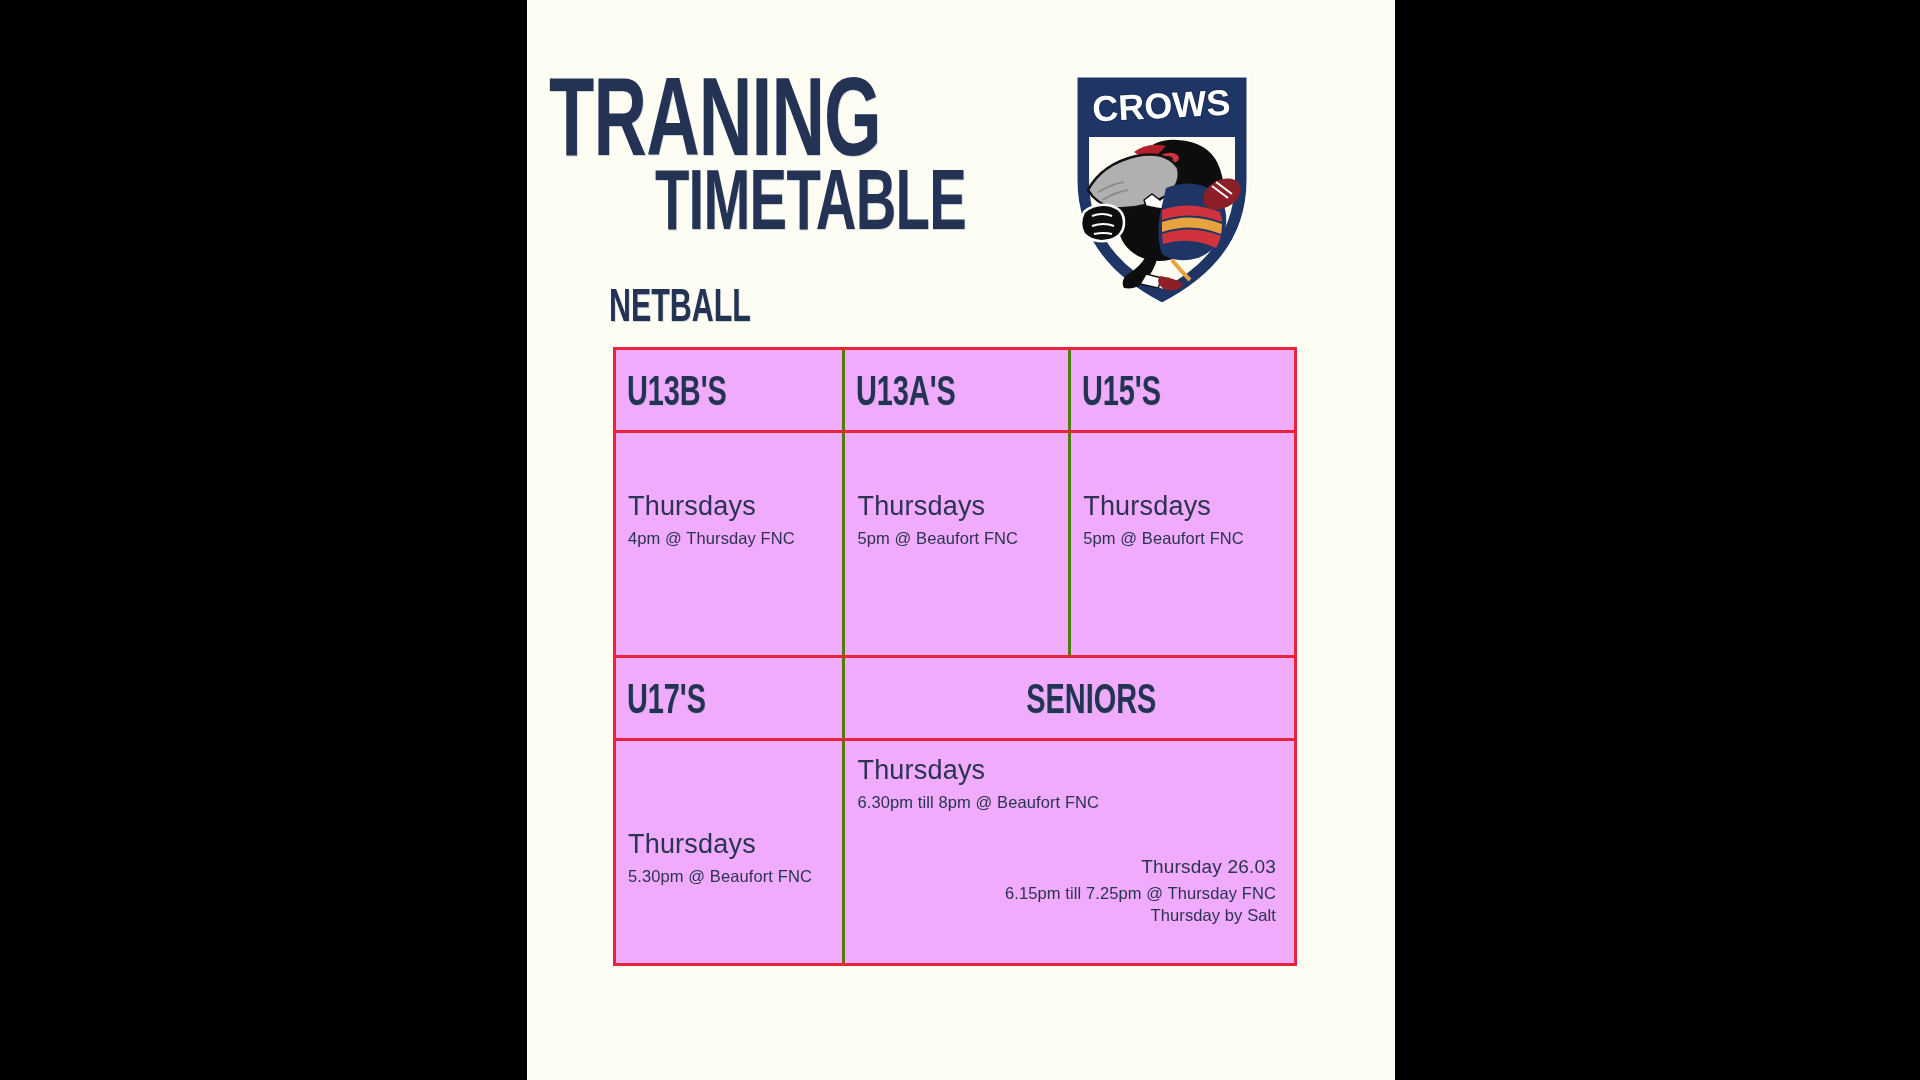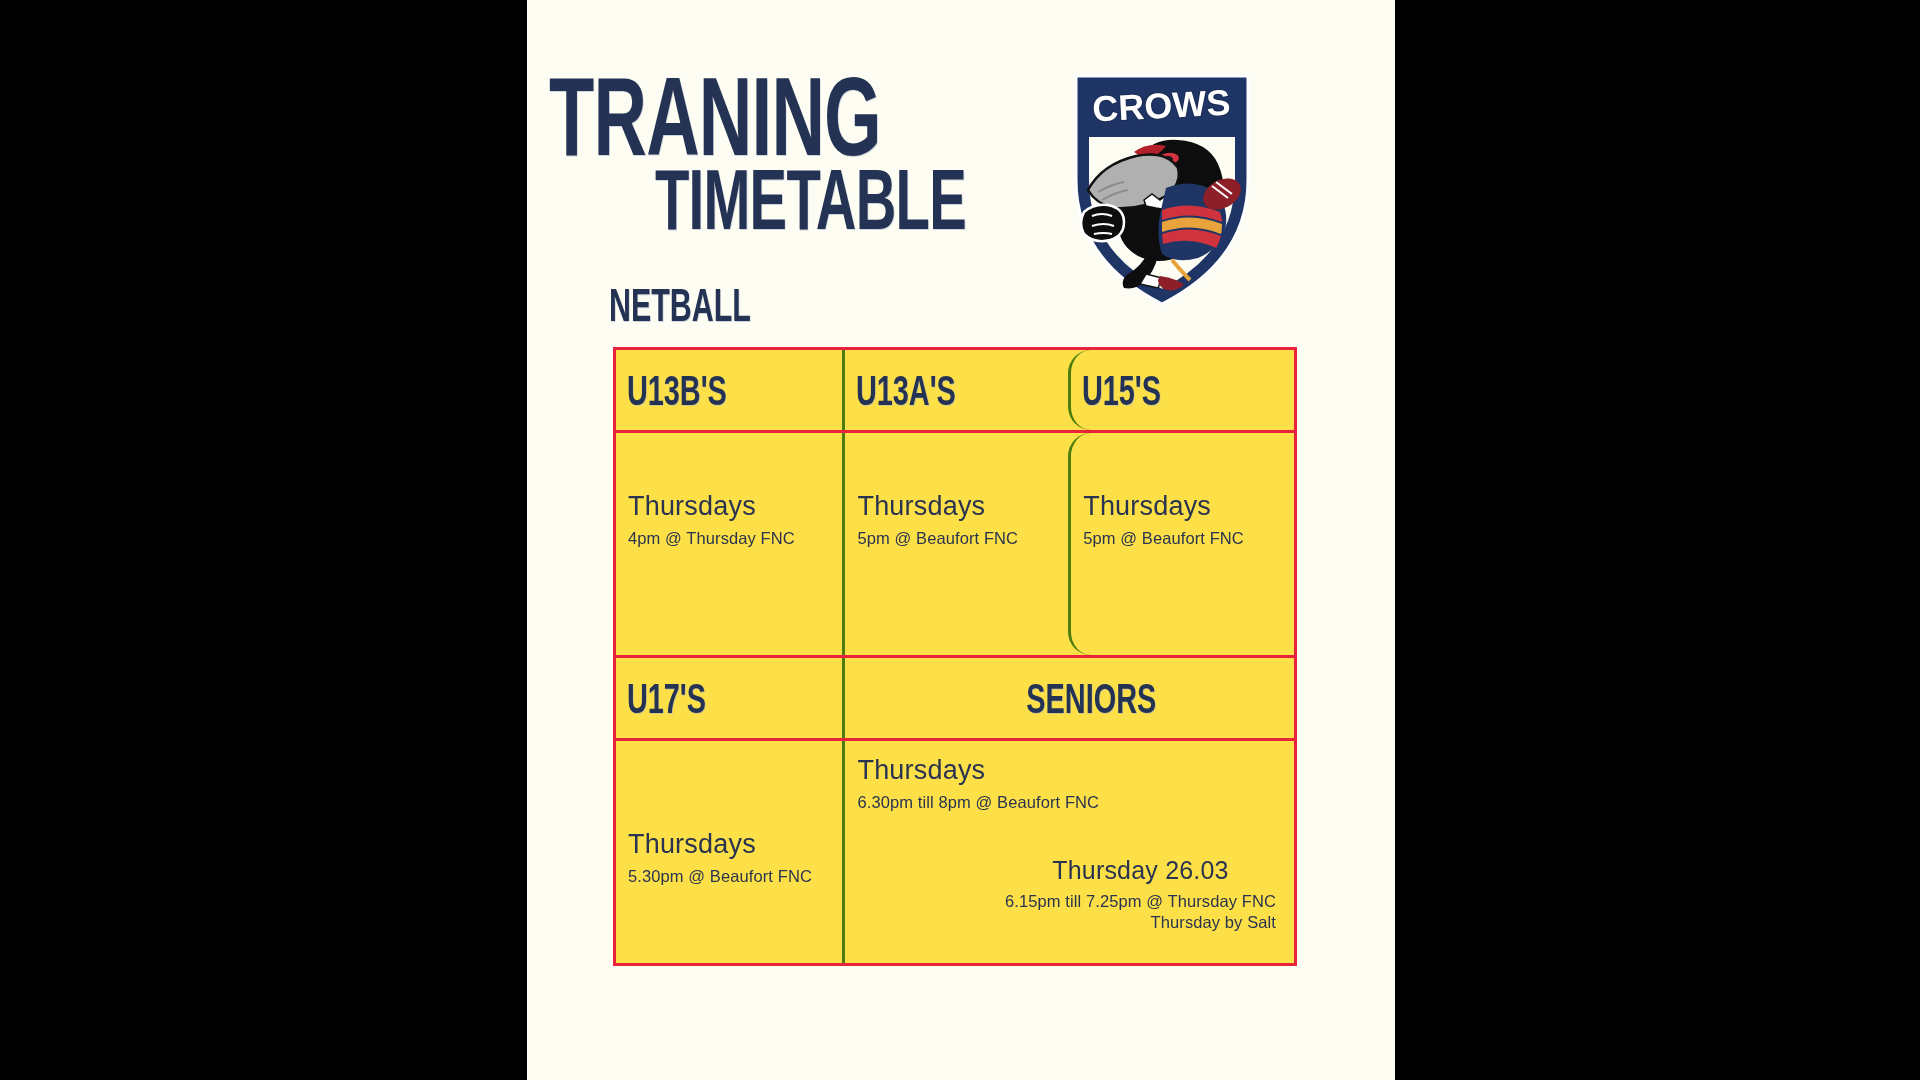--- a/index.html
+++ b/index.html
@@ -95,21 +95,21 @@
   }
 
   
   #timetable {
     position: absolute;
     left: 86px;
     top: 347px;
     width: 684px;
     border: 3px solid #e8243c;
     box-sizing: border-box;
-    background: #fde047;
+    background: #f0abfc;
   }
 
   .tt-row {
     display: flex;
     width: 100%;
     box-sizing: border-box;
   }
 
   .tt-row.header-row { border-bottom: 3px solid #e8243c; }
   .tt-row.body-row-1 { border-bottom: 3px solid #e8243c; }
@@ -117,21 +117,21 @@
 
   .tt-cell {
     box-sizing: border-box;
     position: relative;
     overflow: hidden;
   }
   .tt-cell + .tt-cell { border-left: 3px solid #4d7c0f; }
 
   .col-1 { width: 33.4%; }
   .col-2 { width: 33.3%; }
-  .col-3 { width: 33.3%; border-radius: 23px; }
+  .col-3 { width: 33.3%; }
   .col-span-2 { width: 66.6%; padding-left: 44px; }
 
   .hdr-cell { height: 80px; display: flex; align-items: center; }
   .hdr-text {
     font-family: "Liberation Sans Narrow", "Liberation Sans", sans-serif;
     font-weight: 700;
     font-size: 37px;
     color: #243253;
     line-height: 1;
     white-space: nowrap;
@@ -169,21 +169,21 @@
     white-space: nowrap;
     margin-top: 6px;
   }
   .entry .detail + .detail { margin-top: 2px; }
 
   
   .entry.r1 { left: 12px; top: 58px; }
   .entry.r2-left { left: 12px; top: 88px; }
   .entry.r2-sen-top { left: 12px; top: 14px; }
   .entry.r2-sen-bottom { right: 18px; top: 115px; text-align: right; }
-  .entry.r2-sen-bottom .day { font-size: 25px; text-align: center; }
+  .entry.r2-sen-bottom .day { font-size: 19px; }
 
   
   .letterbox {
     position: absolute;
     top: 0;
     height: 1080px;
     background: #000000;
   }
   #letterbox-left { left: 0; width: 527px; }
   #letterbox-right { left: 1395px; width: 525px; }

